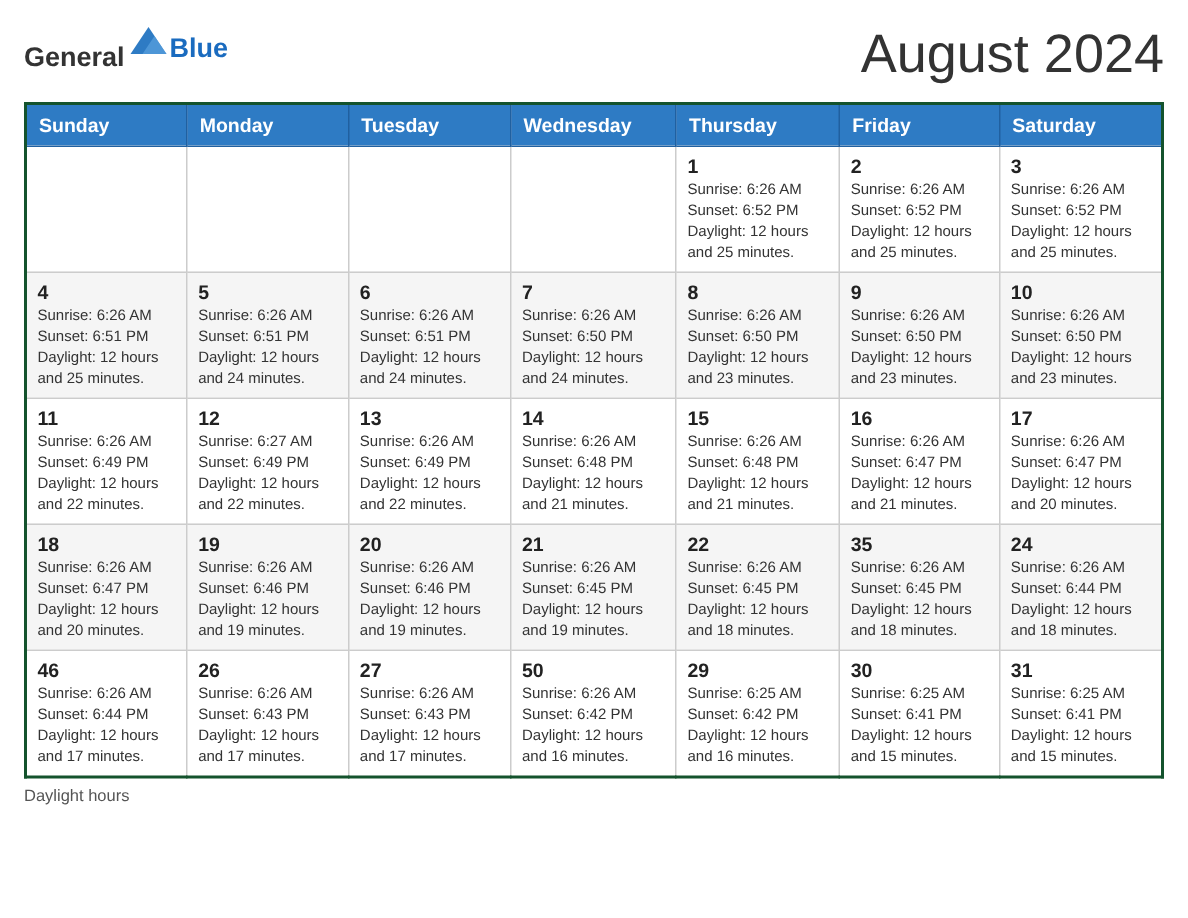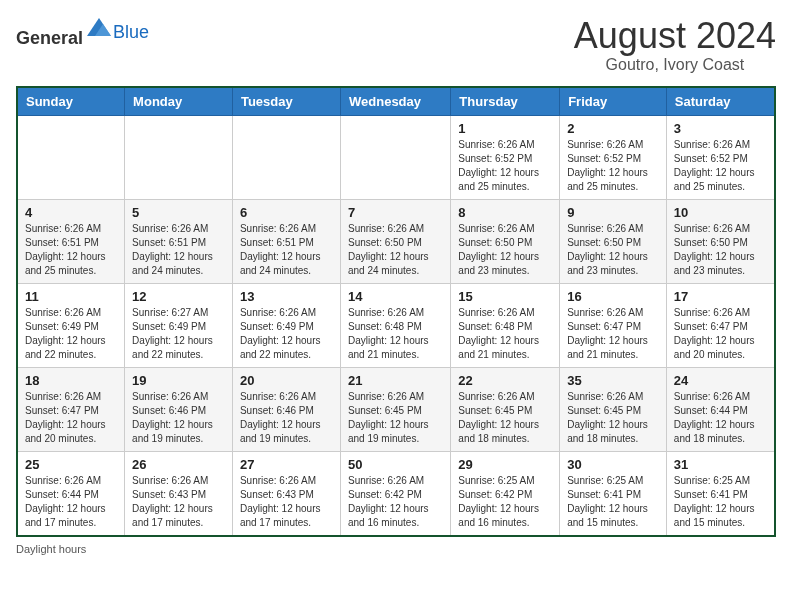--- a/index.html
+++ b/index.html
@@ -21,21 +21,21 @@
       align-items: center;
       text-align: right;
     }
     .logo-text-general {
       font-size: 18px;
       font-weight: bold;
       color: #333;
     }
     .logo-text-blue {
       font-size: 18px;
-      font-weight: normal;
+      font-weight: bold;
       color: #1a6bbf;
     }
     .logo-icon {
       width: 28px;
       height: 28px;
       margin-left: 2px;
     }
     .title-area {
       text-align: center;
     }
@@ -107,21 +107,20 @@
         <polygon points="14,2 26,20 2,20" fill="#2e7bc4"></polygon>
         <polygon points="18,8 26,20 10,20" fill="#5ba3e0" opacity="0.7"></polygon>
       </svg>
     </div>
     <div>
       <span class="logo-text-blue">Blue</span>
     </div>
   </div>
   <div class="title-area">
     <div class="month-year">August 2024</div>
-    <div class="location">Goutro, Ivory Coast</div>
   </div>
 </div>
 
 <table class="calendar-table">
   <thead>
     <tr id="header-row">
     <th>Sunday</th>
         <th>Monday</th>
         <th>Tuesday</th>
         <th>Wednesday</th>
@@ -306,21 +305,21 @@
         <td>
           <div class="day-number">24</div>
           <div class="day-info" style="white-space: pre-line;">Sunrise: 6:26 AM
 Sunset: 6:44 PM
 Daylight: 12 hours
 and 18 minutes.</div>
         </td>
       </tr>
       <tr>
         <td>
-          <div class="day-number">25</div>
+          <div class="day-number">46</div>
           <div class="day-info" style="white-space: pre-line;">Sunrise: 6:26 AM
 Sunset: 6:44 PM
 Daylight: 12 hours
 and 17 minutes.</div>
         </td>
         <td>
           <div class="day-number">26</div>
           <div class="day-info" style="white-space: pre-line;">Sunrise: 6:26 AM
 Sunset: 6:43 PM
 Daylight: 12 hours

